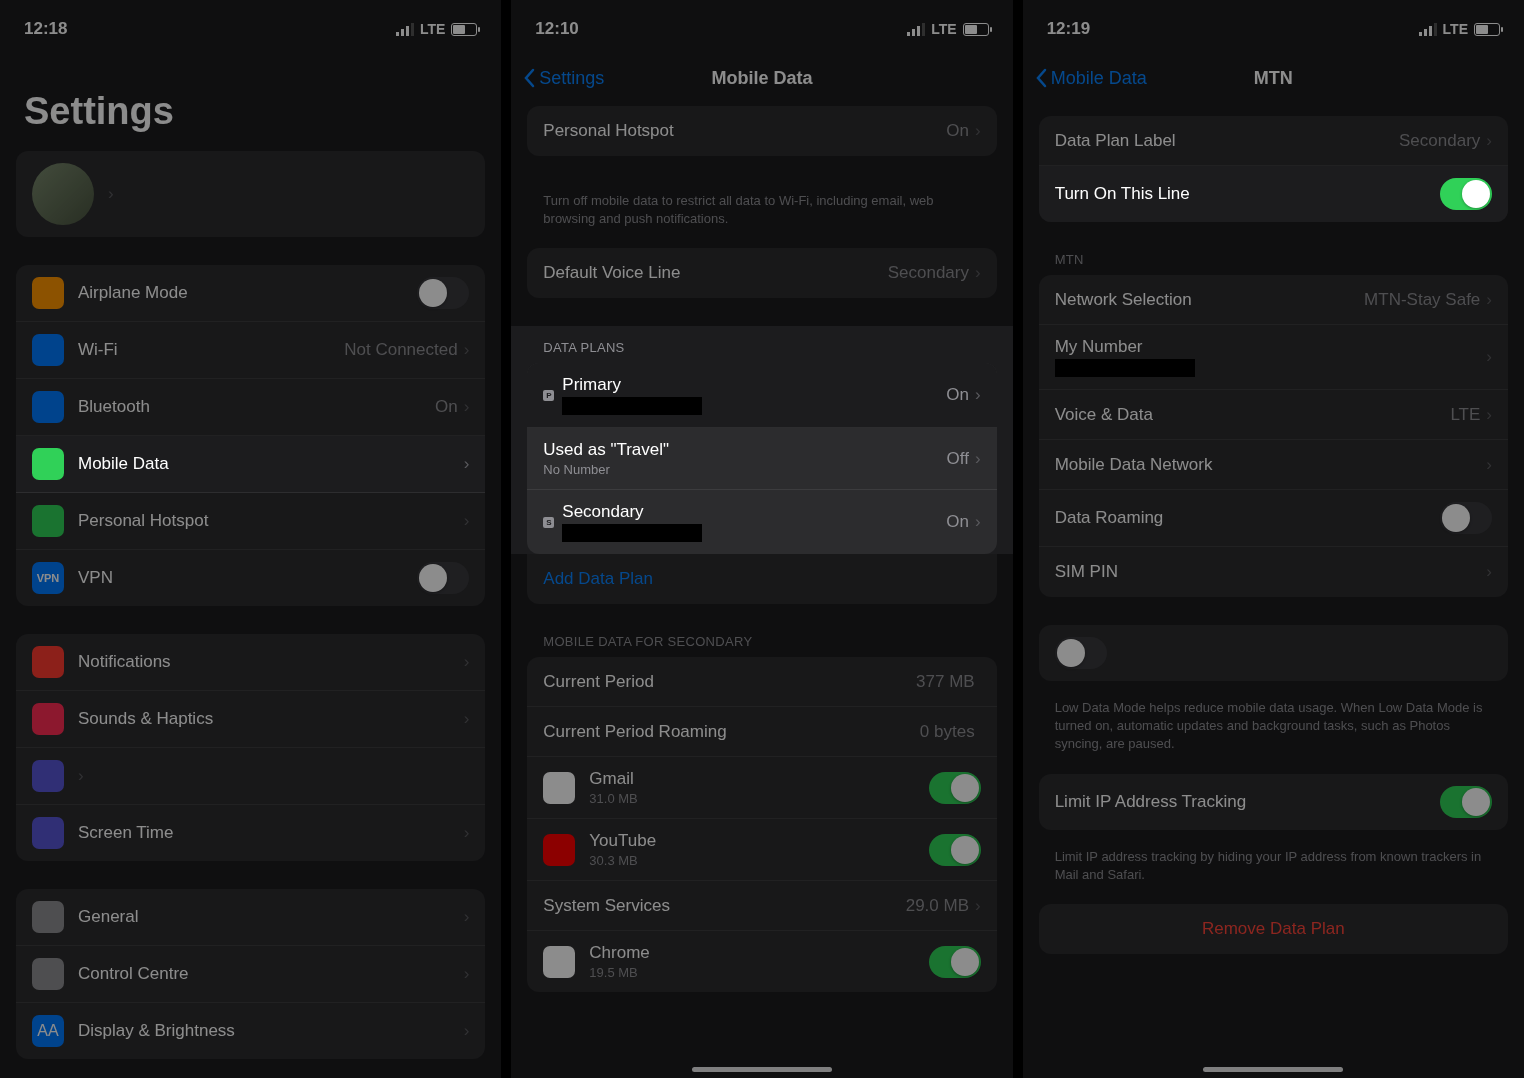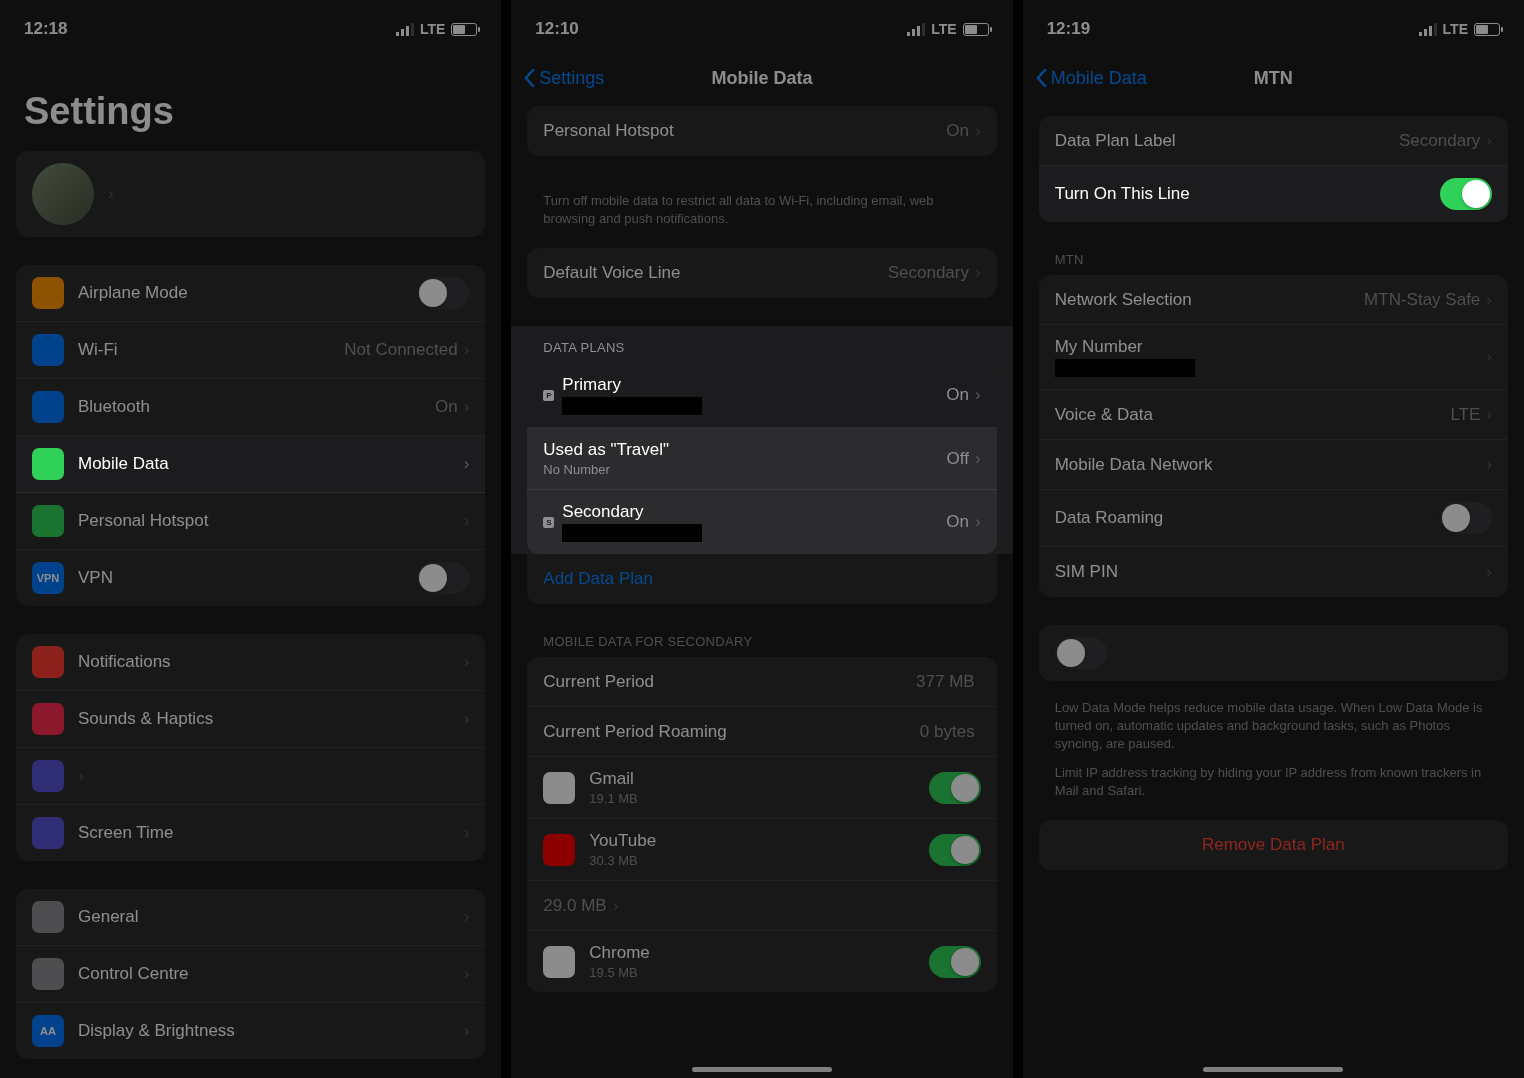--- a/index.html
+++ b/index.html
@@ -211,21 +211,21 @@
       </div>
       <div class="row " style="">
         <div class="icon-box" style="background:#8e8e93">
           <span style="color:#fff;font-size:11px;font-weight:700"></span>
         </div>
         <div style="flex:1"><span class="label">Control Centre</span></div>
         <span class="chevron">›</span>
       </div>
       <div class="row " style="">
         <div class="icon-box" style="background:#007aff">
-          <span style="color:#fff;font-size:11px;font-weight:700">AA</span>
+          <span style="color:#fff;font-size:16px;font-weight:400">AA</span>
         </div>
         <div style="flex:1"><span class="label">Display &amp; Brightness</span></div>
         <span class="chevron">›</span>
       </div>
     </div>
 </div>
 
 <div class="phone">
   <div class="dim-overlay"></div>
   <div class="status-bar">
@@ -301,33 +301,34 @@
       <div class="row " style="">
         <div style="flex:1"><span class="label">Current Period</span></div>
         <span class="value">377 MB</span>
       </div>
       <div class="row " style="">
         <div style="flex:1"><span class="label">Current Period Roaming</span></div>
         <span class="value">0 bytes</span>
       </div>
       <div class="row">
         <div class="app-icon-box" style="background:#fff"></div>
-        <div style="flex:1"><span class="label">Gmail</span><span class="sub">19.1 MB</span></div>
+        <div style="flex:1"><span class="label">Gmail</span><span class="sub">31.0 MB</span></div>
         <div class="toggle on">
           <div class="knob"></div>
         </div>
       </div>
       <div class="row">
         <div class="app-icon-box" style="background:#ff0000"></div>
         <div style="flex:1"><span class="label">YouTube</span><span class="sub">30.3 MB</span></div>
         <div class="toggle on">
           <div class="knob"></div>
         </div>
       </div>
       <div class="row " style="">
+        <div style="flex:1"><span class="label">System Services</span></div>
         <span class="value">29.0 MB</span>
         <span class="chevron">›</span>
       </div>
       <div class="row">
         <div class="app-icon-box" style="background:#fff"></div>
         <div style="flex:1"><span class="label">Chrome</span><span class="sub">19.5 MB</span></div>
         <div class="toggle on">
           <div class="knob"></div>
         </div>
       </div>
@@ -407,20 +408,28 @@
       </div>
     </div>
   <div class="group" id="p3g3">
       <div class="row " style="">
         <div class="toggle ">
           <div class="knob"></div>
         </div>
       </div>
     </div>
   <div class="footer-text" style="margin-top:-18px; margin-bottom:18px">Low Data Mode helps reduce mobile data usage. When Low Data Mode is turned on, automatic updates and background tasks, such as Photos syncing, are paused.</div>
+  <div class="group" id="p3g4">
+      <div class="row " style="">
+        <div style="flex:1"><span class="label">Limit IP Address Tracking</span></div>
+        <div class="toggle on">
+          <div class="knob"></div>
+        </div>
+      </div>
+    </div>
   <div class="footer-text" style="margin-top:-18px; margin-bottom:18px">Limit IP address tracking by hiding your IP address from known trackers in Mail and Safari.</div>
   <div class="group">
     <div class="row danger-row">
       <span>Remove Data Plan</span>
     </div>
   </div>
   <div class="home-ind"></div>
 </div>
 
 </body></html>

